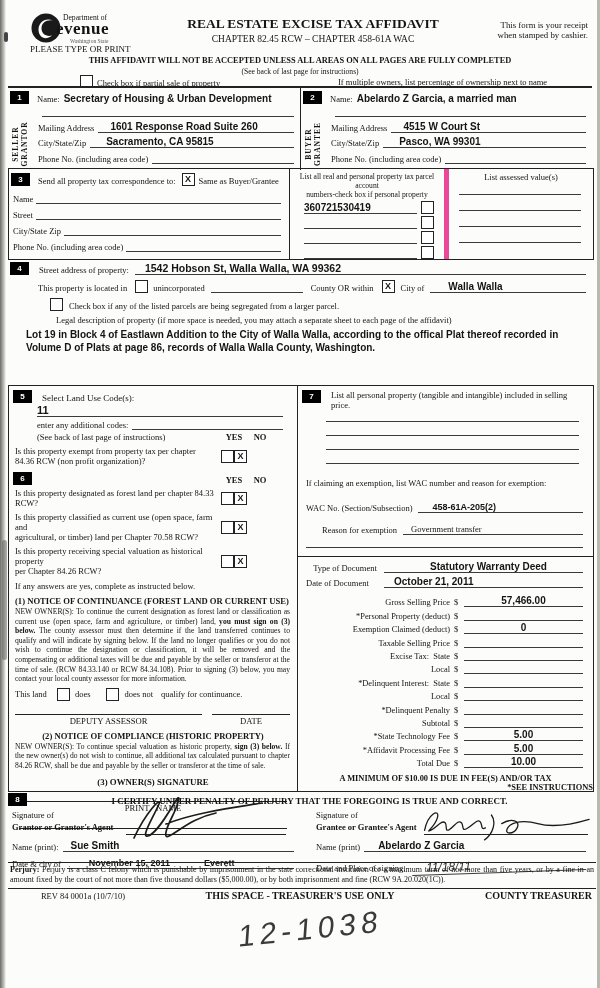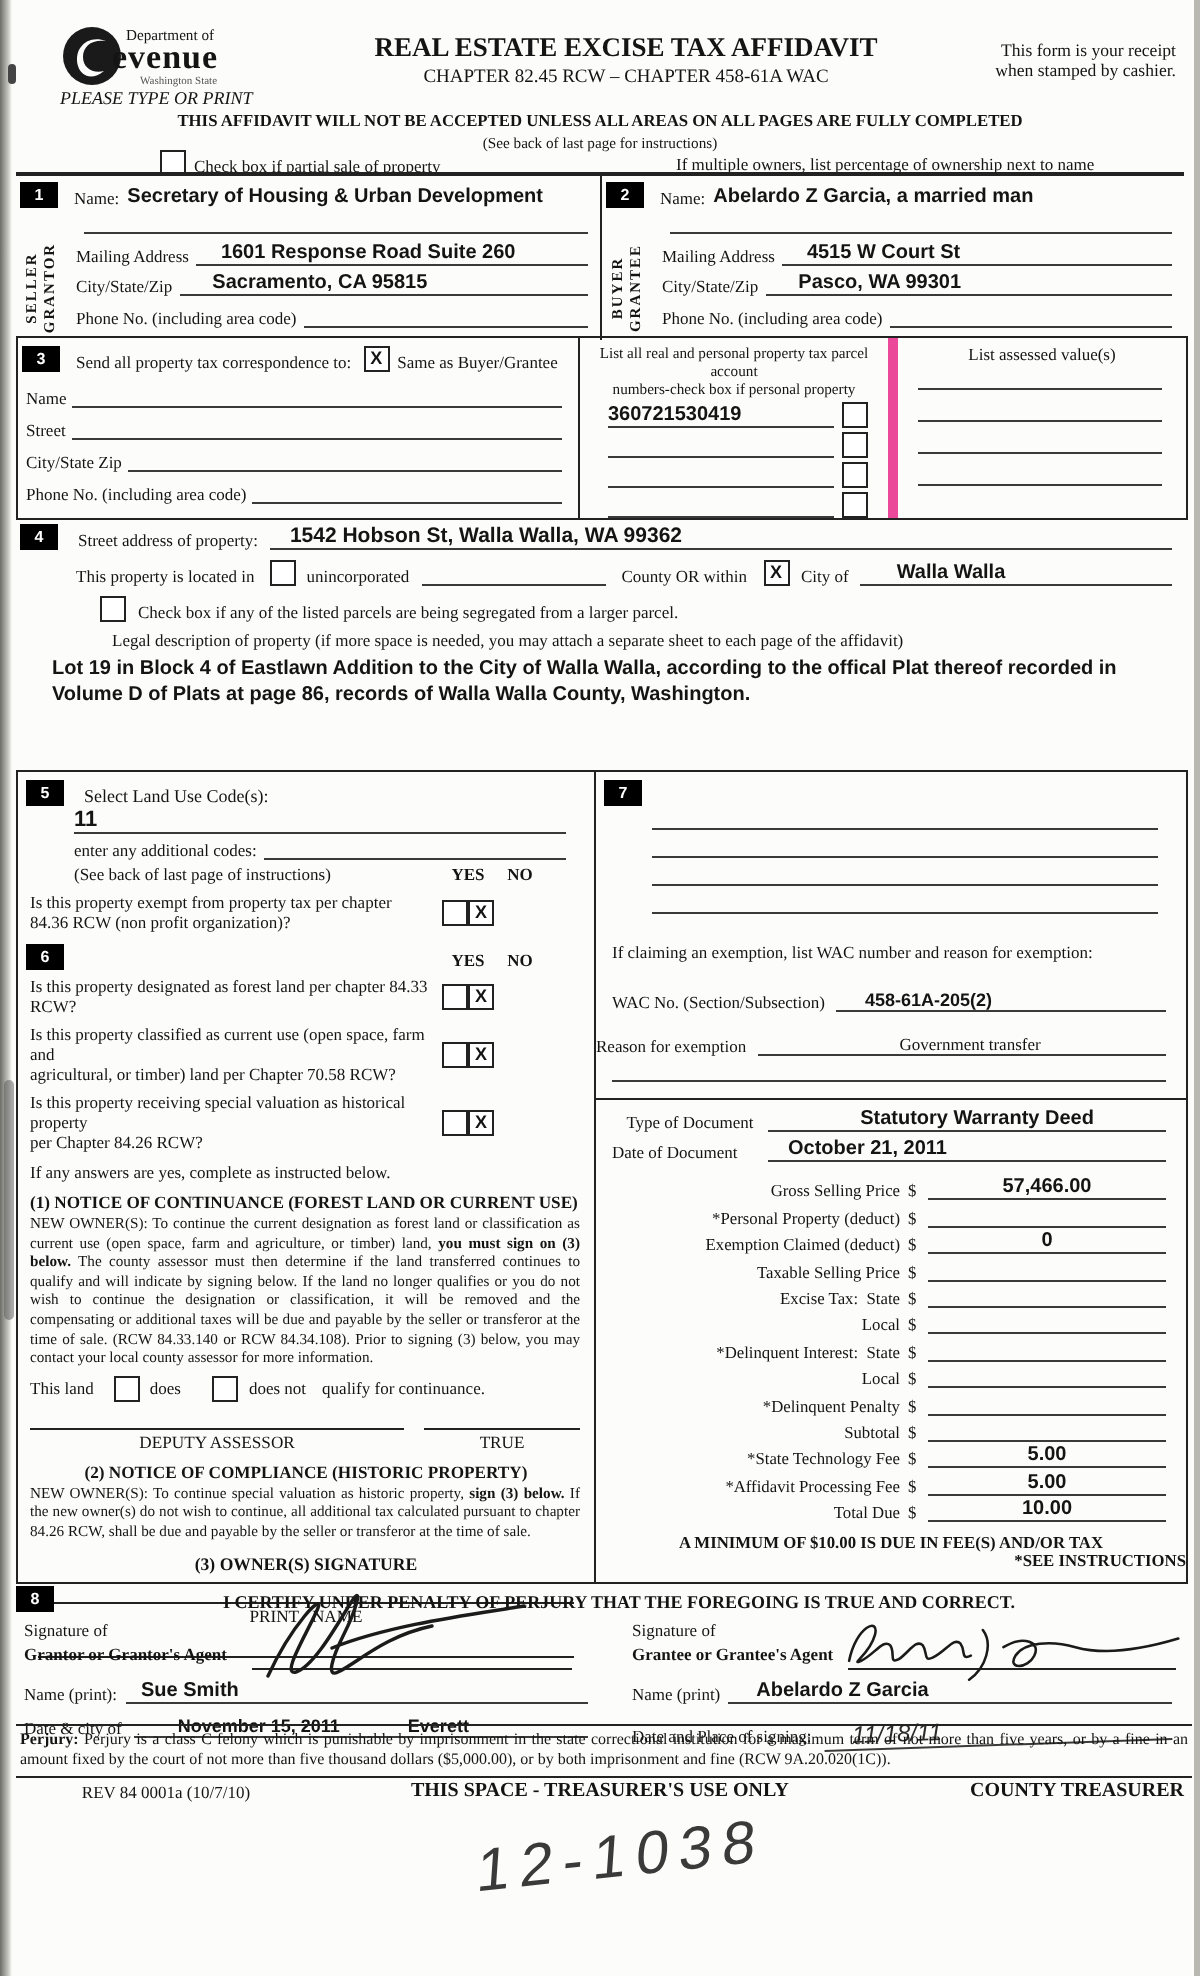--- a/index.html
+++ b/index.html
@@ -48,21 +48,21 @@
     <div class="abs" style="left:22px;top:6px;width:150px;height:42px;">
       <svg class="abs" style="left:0;top:2px;" width="32" height="32" viewBox="0 0 32 32">
         <circle cx="16" cy="16" r="14.5" fill="#1a1a1a"></circle>
         <path d="M9 21 C6.5 12 14 5 23 8.5 C16 7.5 11.5 11 11.5 16.5 C11.5 22 16.5 25 22 23.5 C16 28.5 10.5 26 9 21 Z" fill="#fdfdfc"></path>
         <path d="M14 13 L22 13 C25 13 25 17 21 17 L24 22 L20.5 22 L17 16.5 L17 22 L14 22 Z" fill="#1a1a1a"></path>
       </svg>
       <div class="abs sm" style="left:33px;top:3px;">Department of</div>
       <div class="abs b" style="left:26px;top:9px;font-size:17px;letter-spacing:.5px;">evenue</div>
       <div class="abs" style="left:40px;top:28px;font-size:5.5px;color:#555;">Washington State</div>
     </div>
-    <div class="abs lbl" style="left:22px;top:40px;font-size:9px;font-style:italic;">PLEASE TYPE OR PRINT</div>
+    <div class="abs lbl" style="left:22px;top:40px;font-size:9px;">PLEASE TYPE OR PRINT</div>
 
     <div class="abs" style="left:160px;top:12px;width:290px;text-align:center;">
       <div class="b" style="font-size:13.5px;">REAL ESTATE EXCISE TAX AFFIDAVIT</div>
       <div style="font-size:9.5px;margin-top:2px;">CHAPTER 82.45 RCW – CHAPTER 458-61A WAC</div>
     </div>
 
     <div class="abs" style="left:455px;top:16px;width:125px;text-align:right;font-size:8.8px;">
       <div>This form is your receipt</div>
       <div>when stamped by cashier.</div>
     </div>
@@ -290,46 +290,50 @@
         <span class="lbl" style="margin-left:8px;">qualify for continuance.</span>
       </div>
       <div class="row" style="margin:12px 7px 0 6px;">
         <span class="sigline" style="flex:2.4;height:1px;"></span>
         <span style="width:10px;"></span>
         <span class="sigline" style="flex:1;height:1px;"></span>
       </div>
       <div class="row" style="margin:1px 7px 0 6px;">
         <span style="flex:2.4;text-align:center;font-size:8.6px;">DEPUTY ASSESSOR</span>
         <span style="width:10px;"></span>
-        <span style="flex:1;text-align:center;font-size:8.6px;">TRUE</span>
+        <span style="flex:1;text-align:center;font-size:8.6px;">DATE</span>
       </div>
       <div class="b" style="margin:5px 6px 0 6px;text-align:center;font-size:8.6px;">(2) NOTICE OF COMPLIANCE (HISTORIC PROPERTY)</div>
       <div class="sm just" style="margin:1px 7px 0 6px;line-height:9.6px;">
         <span>NEW OWNER(S): To continue special valuation as historic property, </span><span class="b">sign (3) below.</span><span>  If the new owner(s) do not wish to continue, all additional tax calculated pursuant to chapter 84.26 RCW, shall be due and payable by the seller or transferor at the time of sale.</span>
       </div>
       <div class="b" style="margin:6px 6px 0 6px;text-align:center;font-size:8.8px;">(3) OWNER(S) SIGNATURE</div>
       <div class="sigline" style="margin:13px 10px 0 10px;height:1px;"></div>
       <div style="margin:1px 0 0 0;text-align:center;font-size:8.6px;">PRINT&nbsp;&nbsp;&nbsp;NAME</div>
       <div class="sigline" style="margin:14px 10px 0 10px;height:1px;"></div>
     </div>
 
     <div style="position:relative;flex:1;">
       <div class="row" style="padding:4px 6px 0 4px;align-items:flex-start;">
         <span class="numbox">7</span>
+        <span class="lbl" style="margin-left:10px;">
+          <span>List all personal property (tangible and intangible) included in selling</span><br>
+          <span>price.</span>
+        </span>
       </div>
       <div class="ul" style="margin:10px 14px 0 28px;height:1px;"></div>
       <div class="ul" style="margin:12px 14px 0 28px;height:1px;"></div>
       <div class="ul" style="margin:12px 14px 0 28px;height:1px;"></div>
       <div class="ul" style="margin:12px 14px 0 28px;height:1px;"></div>
       <div class="lbl" style="margin:14px 8px 0 8px;">If claiming an exemption, list WAC number and reason for exemption:</div>
       <div class="row" style="margin:14px 10px 0 8px;">
         <span class="lbl">WAC No. (Section/Subsection)</span>
         <span class="ul grow valsm" style="margin-left:6px;padding-left:14px;">458-61A-205(2)</span>
       </div>
-      <div class="row" style="margin:11px 10px 0 0;text-align:center;">
+      <div class="row" style="margin:11px 10px 0 24px;">
         <span class="lbl">Reason for exemption</span>
         <span class="ul grow" style="margin-left:6px;padding-left:8px;font-size:8.5px;">Government transfer</span>
       </div>
       <div class="ul" style="margin:11px 10px 0 8px;height:1px;"></div>
 
       <div style="border-top:1px solid #222;margin-top:8px;padding-top:4px;">
         <div class="row" style="margin:0 10px 0 8px;text-align:center;">
           <span class="lbl" style="width:78px;">Type of Document</span>
           <span class="ul grow val" style="padding-left:10px;">Statutory Warranty Deed</span>
         </div>

